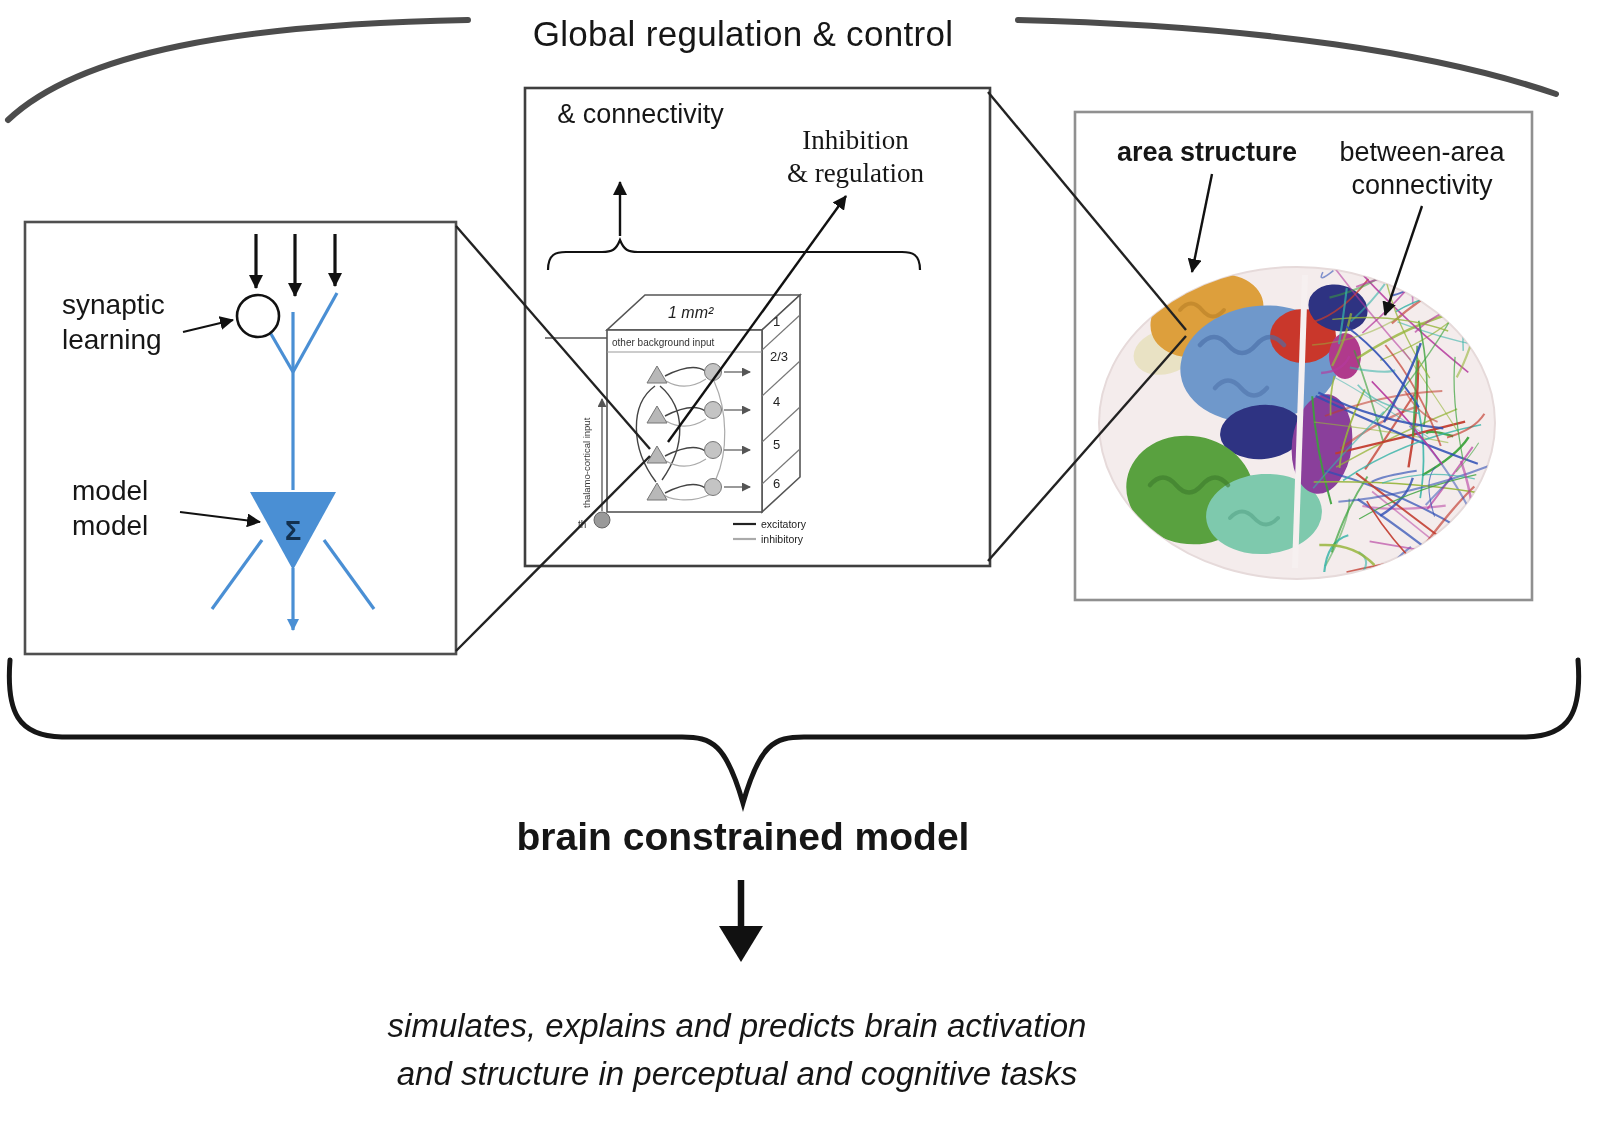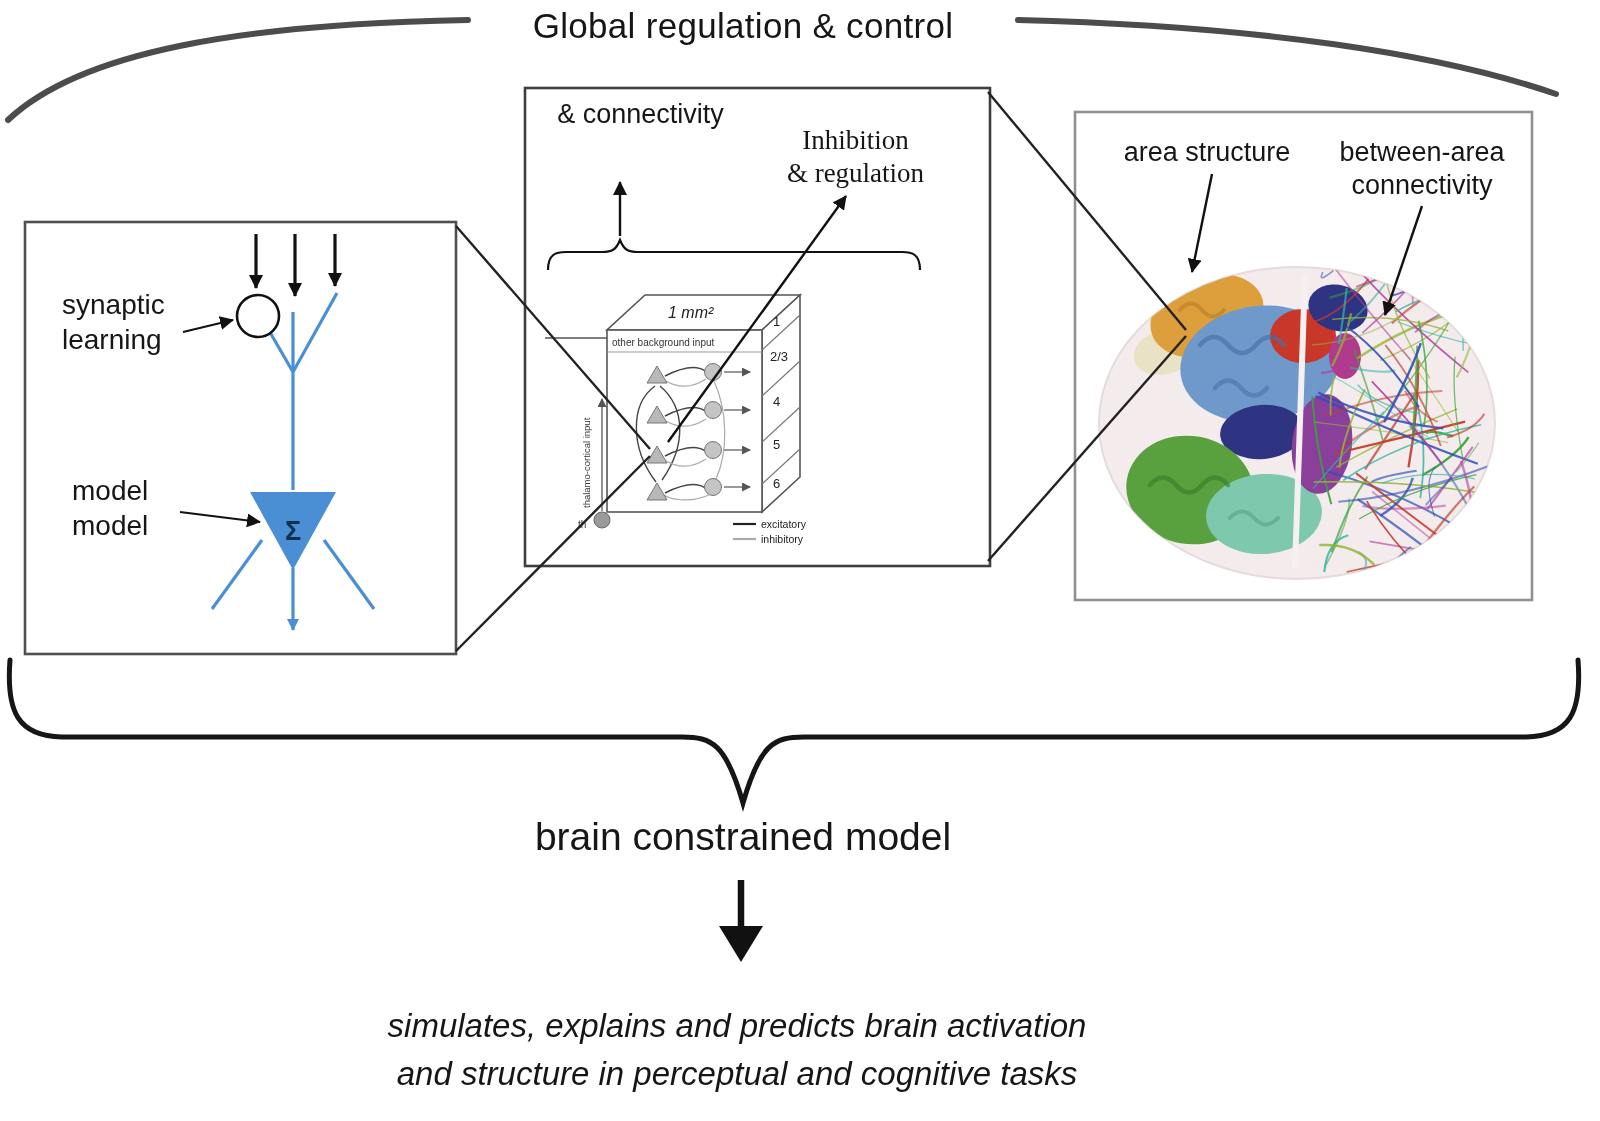--- a/index.html
+++ b/index.html
@@ -4,21 +4,21 @@
 <style>
   html,body{margin:0;padding:0;background:#fff;}
   #stage{position:relative;width:1600px;height:1121px;background:#fff;overflow:hidden;
          font-family:"Liberation Sans","DejaVu Sans",sans-serif;color:#161616;}
   #stage svg.base{position:absolute;left:0;top:0;}
   .label{position:absolute;line-height:1.24;color:#161616;}
   .center{text-align:center;}
   .title{font-size:35px;font-weight:500;letter-spacing:.3px;}
   .panel-label{font-size:27px;}
   .side-label{font-size:28px;}
-  .model-title{font-size:39px;font-weight:400;}
+  .model-title{font-size:39px;font-weight:700;}
   .caption{font-size:33px;line-height:1.45;}
 </style>
 </head>
 <body>
 
 <div id="stage">
 
 <svg class="base" width="1600" height="1121" viewBox="0 0 1600 1121">
   <defs>
     <marker id="ah" markerUnits="userSpaceOnUse" markerWidth="16" markerHeight="14" refX="13" refY="7" orient="auto">
@@ -260,42 +260,42 @@
     <line x1="1212" y1="174" x2="1192" y2="272" stroke="#111" stroke-width="2.4" marker-end="url(#ah)"></line>
     <line x1="1422" y1="206" x2="1385" y2="315" stroke="#111" stroke-width="2.4" marker-end="url(#ah)"></line>
 
     <path d="M10 660 C6 712 18 736 62 737 L682 737 C712 737 726 744 743 803 C760 744 774 737 804 737 L1526 737 C1570 736 1582 712 1578 660" fill="none" stroke="#161616" stroke-width="5" stroke-linecap="round"></path>
 
     <line x1="741" y1="880" x2="741" y2="930" stroke="#111" stroke-width="6.5"></line>
     <polygon points="719,926 763,926 741,962" fill="#111"></polygon>
   </g>
 </svg>
 
-<div class="label title center" style="left:443px;top:4px;width:600px;">Global regulation &amp; control</div>
+<div class="label title center" style="left:443px;top:12px;width:600px;">Global regulation &amp; control</div>
 
 <div class="label side-label" style="left:62px;top:288px;">
   <div>synaptic</div>
   <div>learning</div>
 </div>
 
 <div class="label side-label" style="left:72px;top:474px;">
   <div>model</div>
   <div>model</div>
 </div>
 
 <div class="label panel-label center" style="left:533px;top:98px;width:215px;">
   <div>&amp; connectivity</div>
 </div>
 
 <div class="label panel-label center" style="left:758px;top:124px;width:195px;font-family:Liberation Serif, serif;">
   <div>Inhibition</div>
   <div>&amp; regulation</div>
 </div>
 
-<div class="label panel-label center" style="left:1102px;top:136px;width:210px;">area structure</div>
+<div class="label panel-label center" style="left:1102px;top:136px;width:210px;font-weight:bold;">area structure</div>
 
 <div class="label panel-label center" style="left:1317px;top:136px;width:210px;">
   <div>between-area</div>
   <div>connectivity</div>
 </div>
 
 <div class="label model-title center" style="left:343px;top:813px;width:800px;">brain constrained model</div>
 
 <div class="label caption center" style="left:137px;top:1002px;width:1200px;font-style:italic;">
   <div>simulates, explains and predicts brain activation</div>

